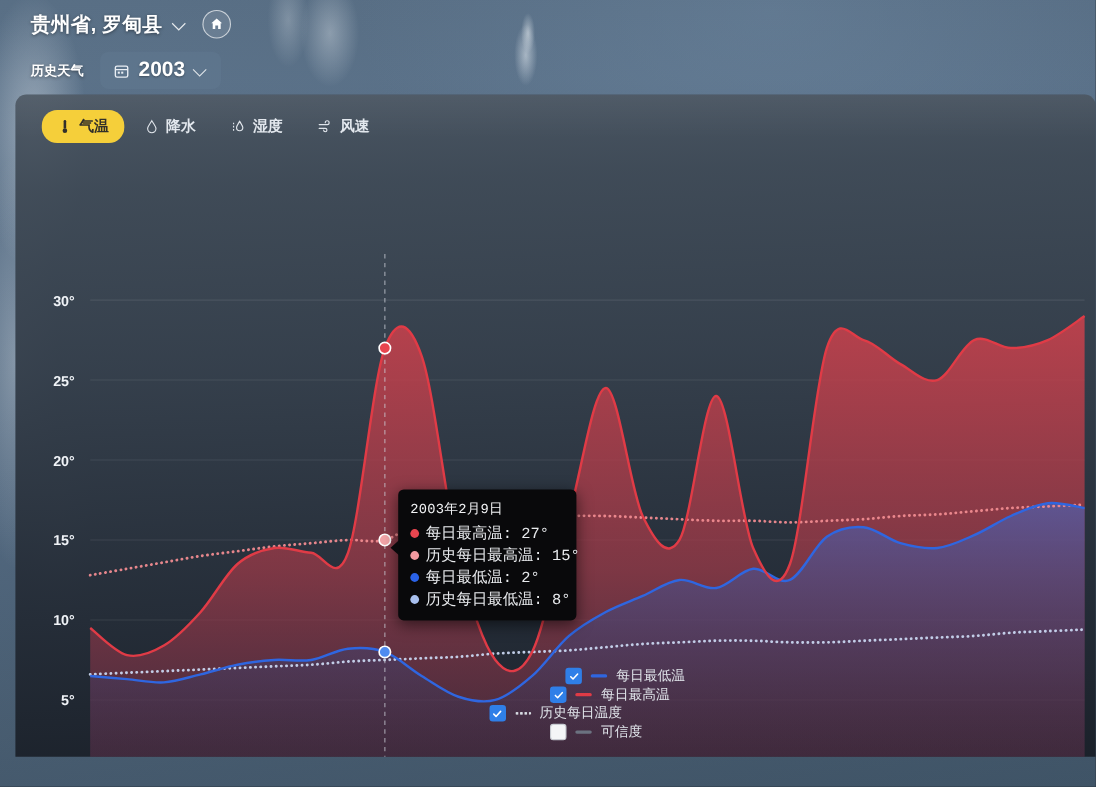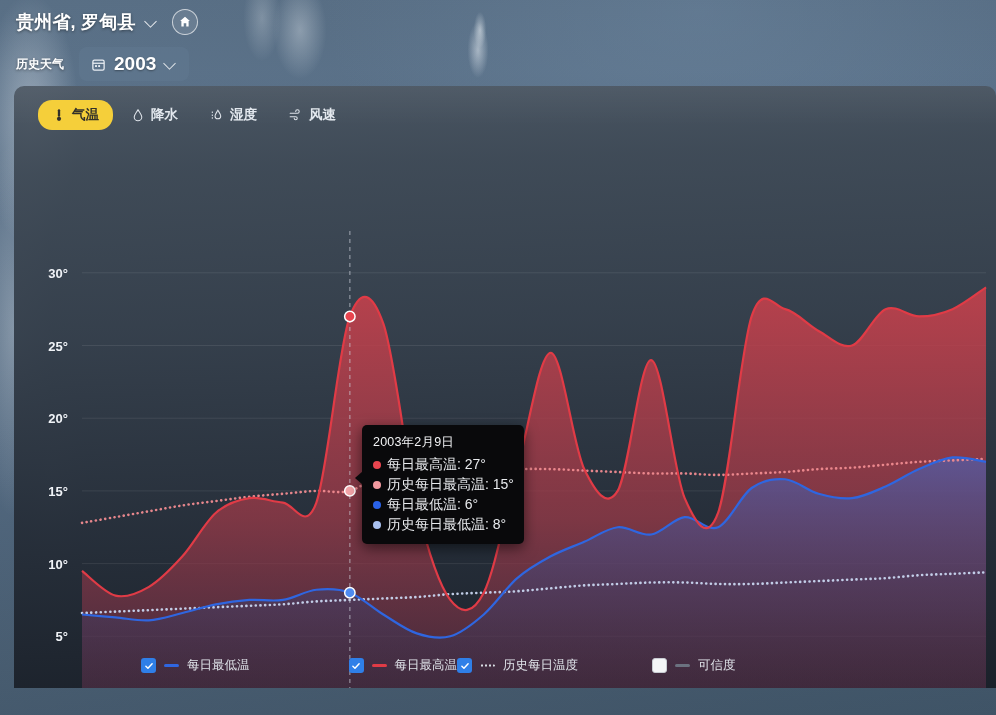--- a/index.html
+++ b/index.html
@@ -24,21 +24,21 @@
       radial-gradient(ellipse 500px 300px at 700px 10px, rgba(110,136,162,.55), rgba(110,136,162,0) 75%),
       linear-gradient(172deg, #5d748b 0%, #5a7189 28%, #566d85 55%, #4d6378 78%, #445a6e 100%);
     filter: blur(0.4px);
   }
   #bg-vignette {
     position: absolute; inset: 0;
     background: linear-gradient(180deg, rgba(20,28,36,.06) 0%, rgba(20,28,36,.02) 10%, rgba(20,28,36,.10) 100%);
   }
 
   
-  #header { position: absolute; top: 0; left: 0; width: 932px; height: 92px; }
+  #header { position: absolute; top: 0; left: 12px; width: 932px; height: 92px; }
   #loc-row { position: absolute; left: 16px; top: 9px; display: flex; align-items: center; gap: 9px; }
   #loc-name {
     color: #ffffff; font-size: 18px; font-weight: 700;
     text-shadow: 0 1px 3px rgba(0,0,0,.45);
     letter-spacing: .2px;
   }
   .chev {
     width: 13px; height: 13px; position: relative; display: inline-block;
   }
   .chev::after {
@@ -105,43 +105,44 @@
   }
   .tab.active { background: #f5cf3a; color: #32302a; }
   .tab .ticon { width: 14px; height: 14px; display:inline-block; }
 
   
   #plot-wrap { position: absolute; left: 0; top: 0; width: 982px; height: 629px; }
   #svg { position: absolute; left: 0; top: 0; }
 
   
   #tooltip {
-    position: absolute; left: 348px; top: 339px;
+    position: absolute; left: 348px; top: 359px;
     width: 162px;
     background: #09090b;
     border-radius: 5px;
     padding: 9px 28px 10px 11px;
     box-shadow: 0 4px 14px rgba(0,0,0,.55);
     z-index: 40;
+    font-family: Liberation Mono, monospace;
   }
   #tooltip::before {
     content: ""; position: absolute; left: -7px; top: 46px;
     border-top: 7px solid transparent;
     border-bottom: 7px solid transparent;
     border-right: 8px solid #09090b;
   }
   #tt-title { color: #f2f3f5; font-size: 12.5px; margin-bottom: 5px; letter-spacing:.2px; }
   .tt-row { display: flex; align-items: center; gap: 6px; margin-top: 2px; }
   .tt-dot { width: 8px; height: 8px; border-radius: 50%; flex: 0 0 auto; }
   .tt-txt { color: #e8eaed; font-size: 14px; white-space: nowrap; }
 
   
   #legend {
     position: absolute; left: 0; bottom: 14px; width: 982px;
-    display: flex; align-items: center;
+    display: flex; align-items: center; flex-direction: column;
   }
   .lg { display: flex; align-items: center; gap: 8px; }
   .lg-box {
     width: 15px; height: 15px; border-radius: 3px;
     display: flex; align-items: center; justify-content: center;
     flex: 0 0 auto;
   }
   .lg-box.on { background: #2f7fe8; }
   .lg-box.off { background: #f4f5f7; border: 1px solid #c8ccd2; }
   .lg-swatch { width: 15px; height: 3px; border-radius: 2px; flex: 0 0 auto; }
@@ -344,21 +345,21 @@
     <div class="tt-row">
       <span class="tt-dot" style="background: rgb(232, 69, 79);"></span>
       <span class="tt-txt">每日最高温: 27°</span>
     </div>
     <div class="tt-row">
       <span class="tt-dot" style="background: rgb(242, 154, 160);"></span>
       <span class="tt-txt">历史每日最高温: 15°</span>
     </div>
     <div class="tt-row">
       <span class="tt-dot" style="background: rgb(42, 98, 232);"></span>
-      <span class="tt-txt">每日最低温: 6°</span>
+      <span class="tt-txt">每日最低温: 2°</span>
     </div>
     <div class="tt-row">
       <span class="tt-dot" style="background: rgb(169, 192, 239);"></span>
       <span class="tt-txt">历史每日最低温: 8°</span>
     </div>
   </div>
 
   <div id="legend">
     <div class="lg" style="margin-left:127px">
       <div class="lg-box on">

